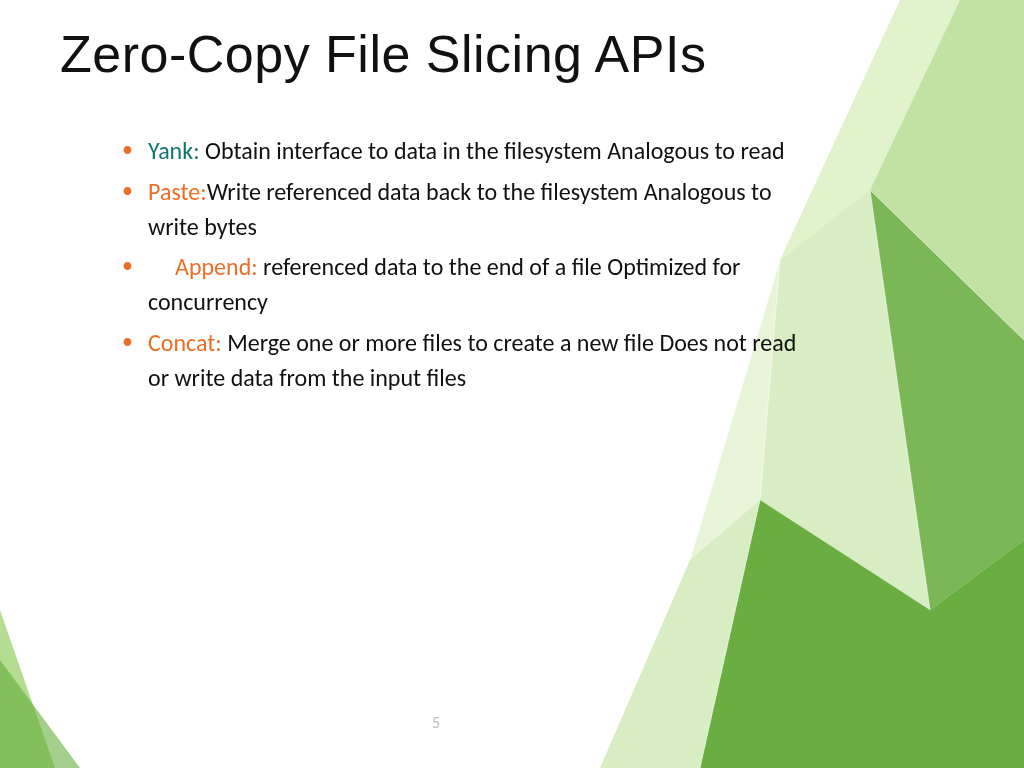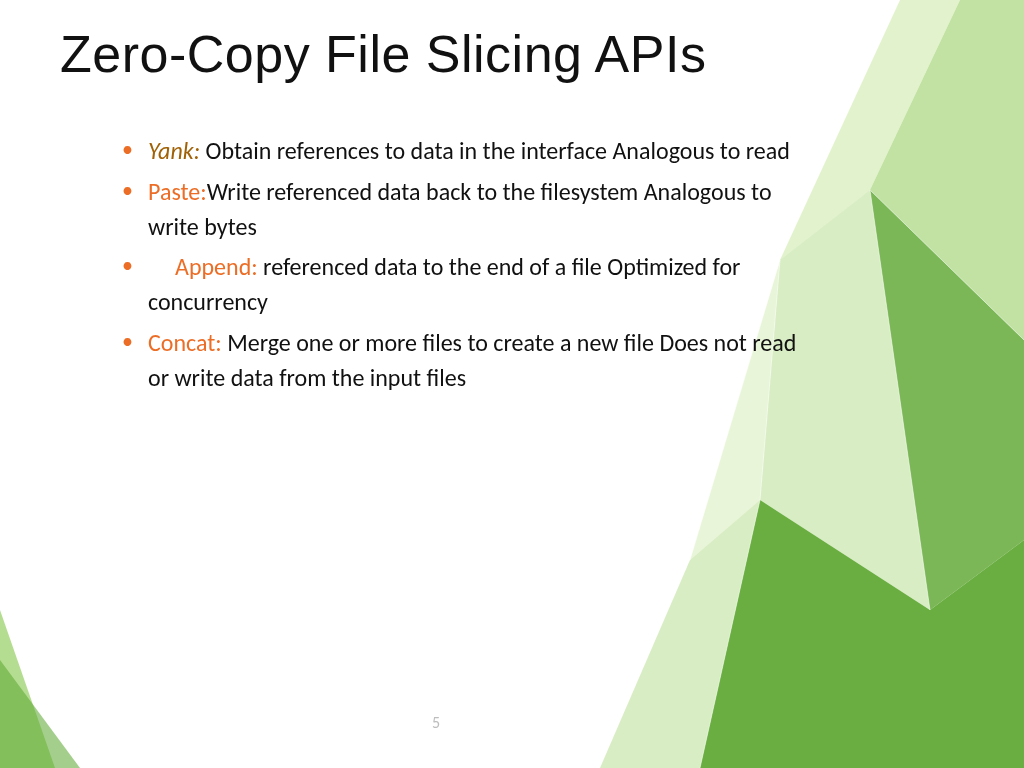--- a/index.html
+++ b/index.html
@@ -119,21 +119,21 @@
 
   <div class="content">
 
     <h1 class="title">Zero-Copy File Slicing APIs</h1>
 
     <ul class="top">
     </ul>
 
     <ul class="sub">
       <li>
-        <span class="term" style="color: #a16207; font-style: italic;">Yank:</span><span> Obtain references to data in the interface Analogous to read</span>
+        <span class="term" style="color: #0f766e;">Yank:</span><span> Obtain interface to data in the filesystem Analogous to read</span>
       </li>
       <li>
         <span class="term" style="color: rgb(236, 110, 38);">Paste:</span><span>Write referenced data back to the filesystem Analogous to write bytes</span>
       </li>
       <li>
         <span class="term" style="color: rgb(236, 110, 38); margin-left: 27px;">Append:</span><span> referenced data to the end of a file Optimized for concurrency</span>
       </li>
       <li>
         <span class="term" style="color: rgb(236, 110, 38);">Concat:</span><span> Merge one or more files to create a new file Does not read or write data from the input files</span>
       </li>

